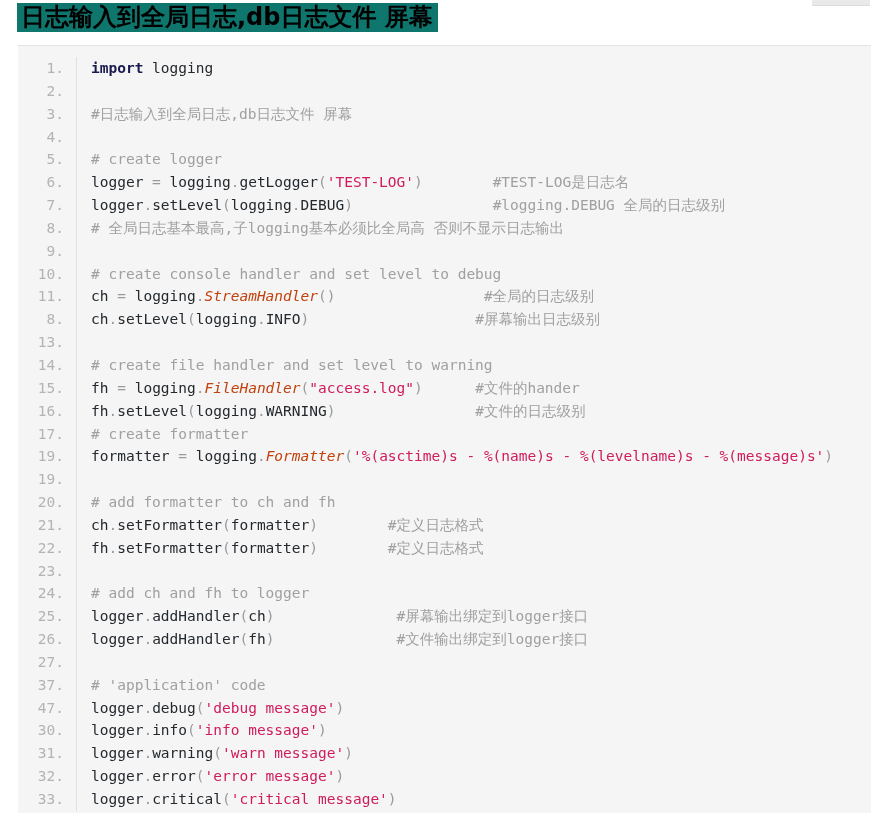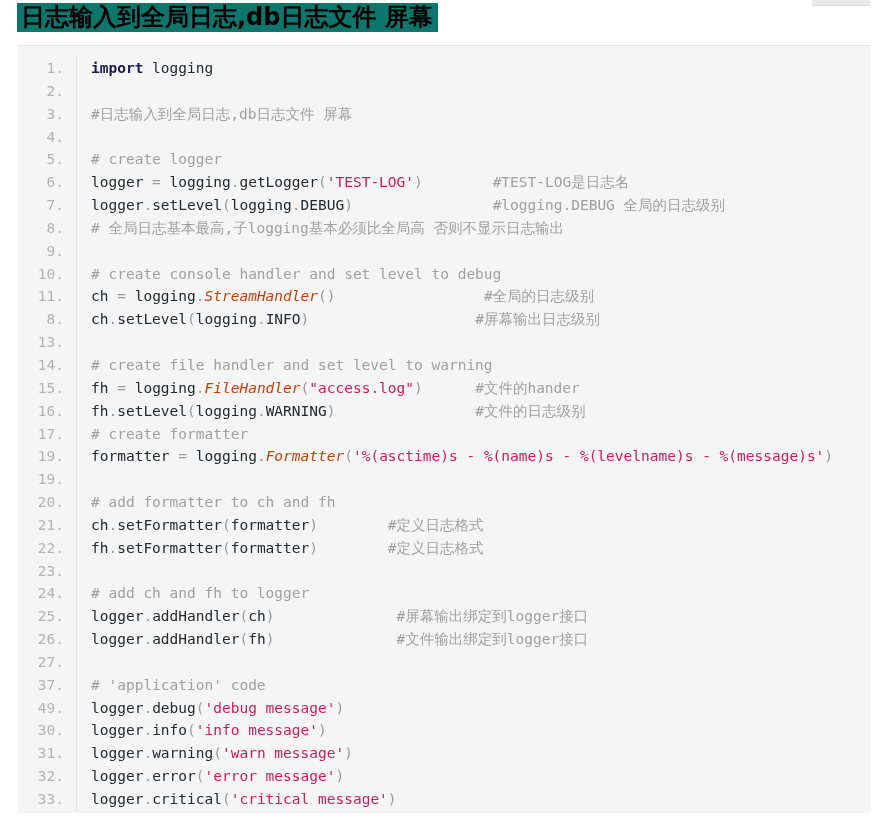--- a/index.html
+++ b/index.html
@@ -124,21 +124,21 @@
               <div class="ln">19.</div>
               <div class="ln">20.</div>
               <div class="ln">21.</div>
               <div class="ln">22.</div>
               <div class="ln">23.</div>
               <div class="ln">24.</div>
               <div class="ln">25.</div>
               <div class="ln">26.</div>
               <div class="ln">27.</div>
               <div class="ln">37.</div>
-              <div class="ln">49.</div>
+              <div class="ln">47.</div>
               <div class="ln">30.</div>
               <div class="ln">31.</div>
               <div class="ln">32.</div>
               <div class="ln">33.</div>
             </div>
       </td>
       <td class="codecol">
         <div id="code-lines">
               <div class="cl"><span class="kw">import</span><span class="nm"> logging</span></div>
               <div class="cl">&nbsp;</div>

